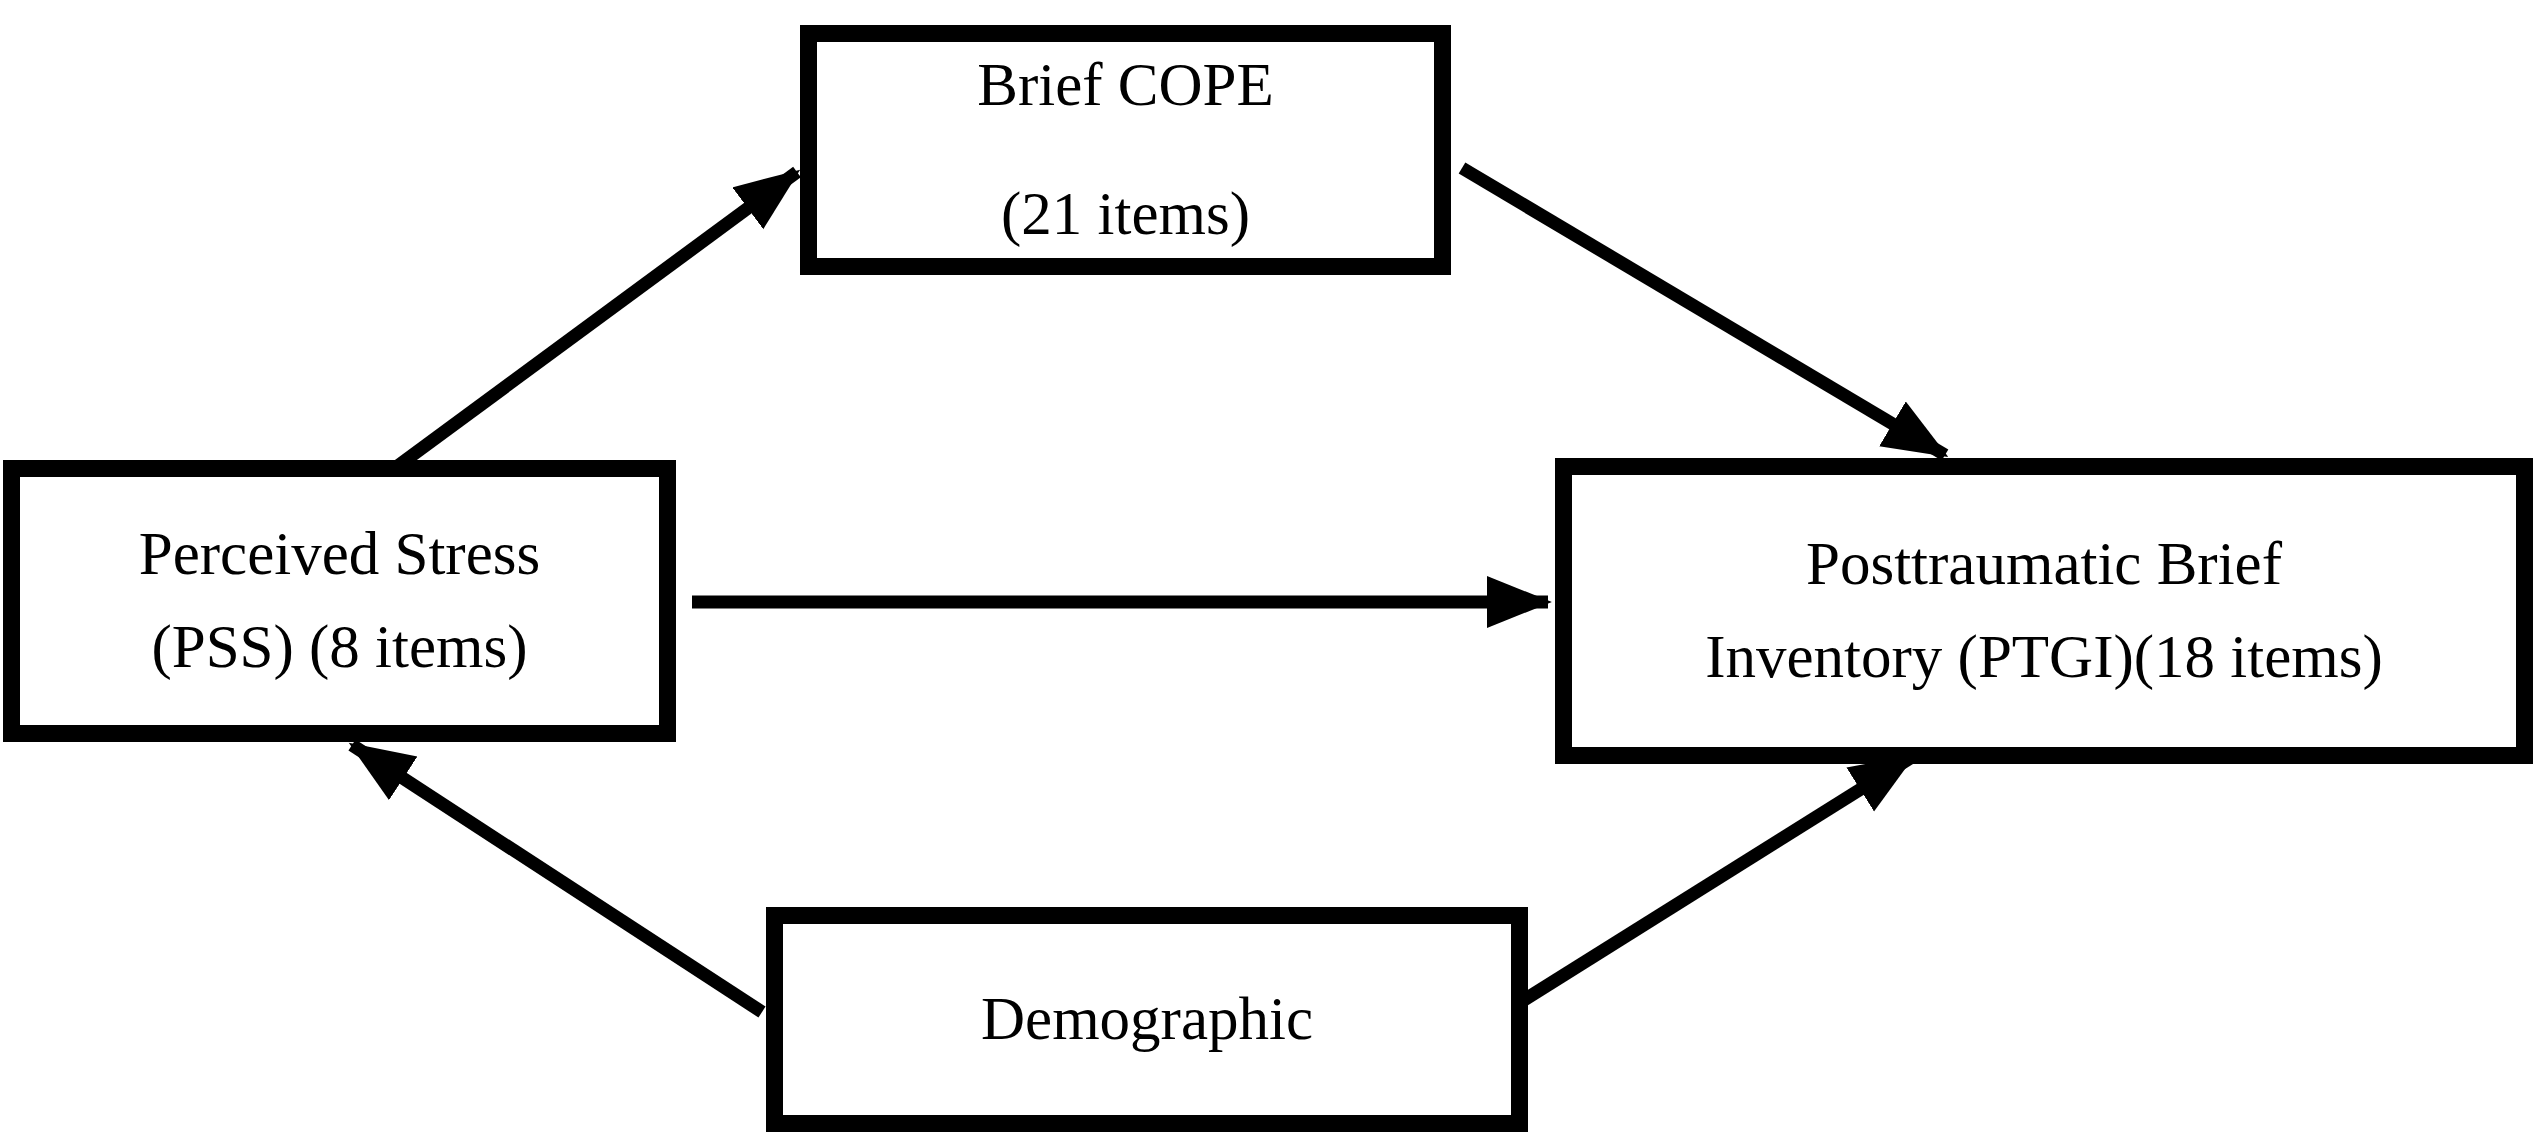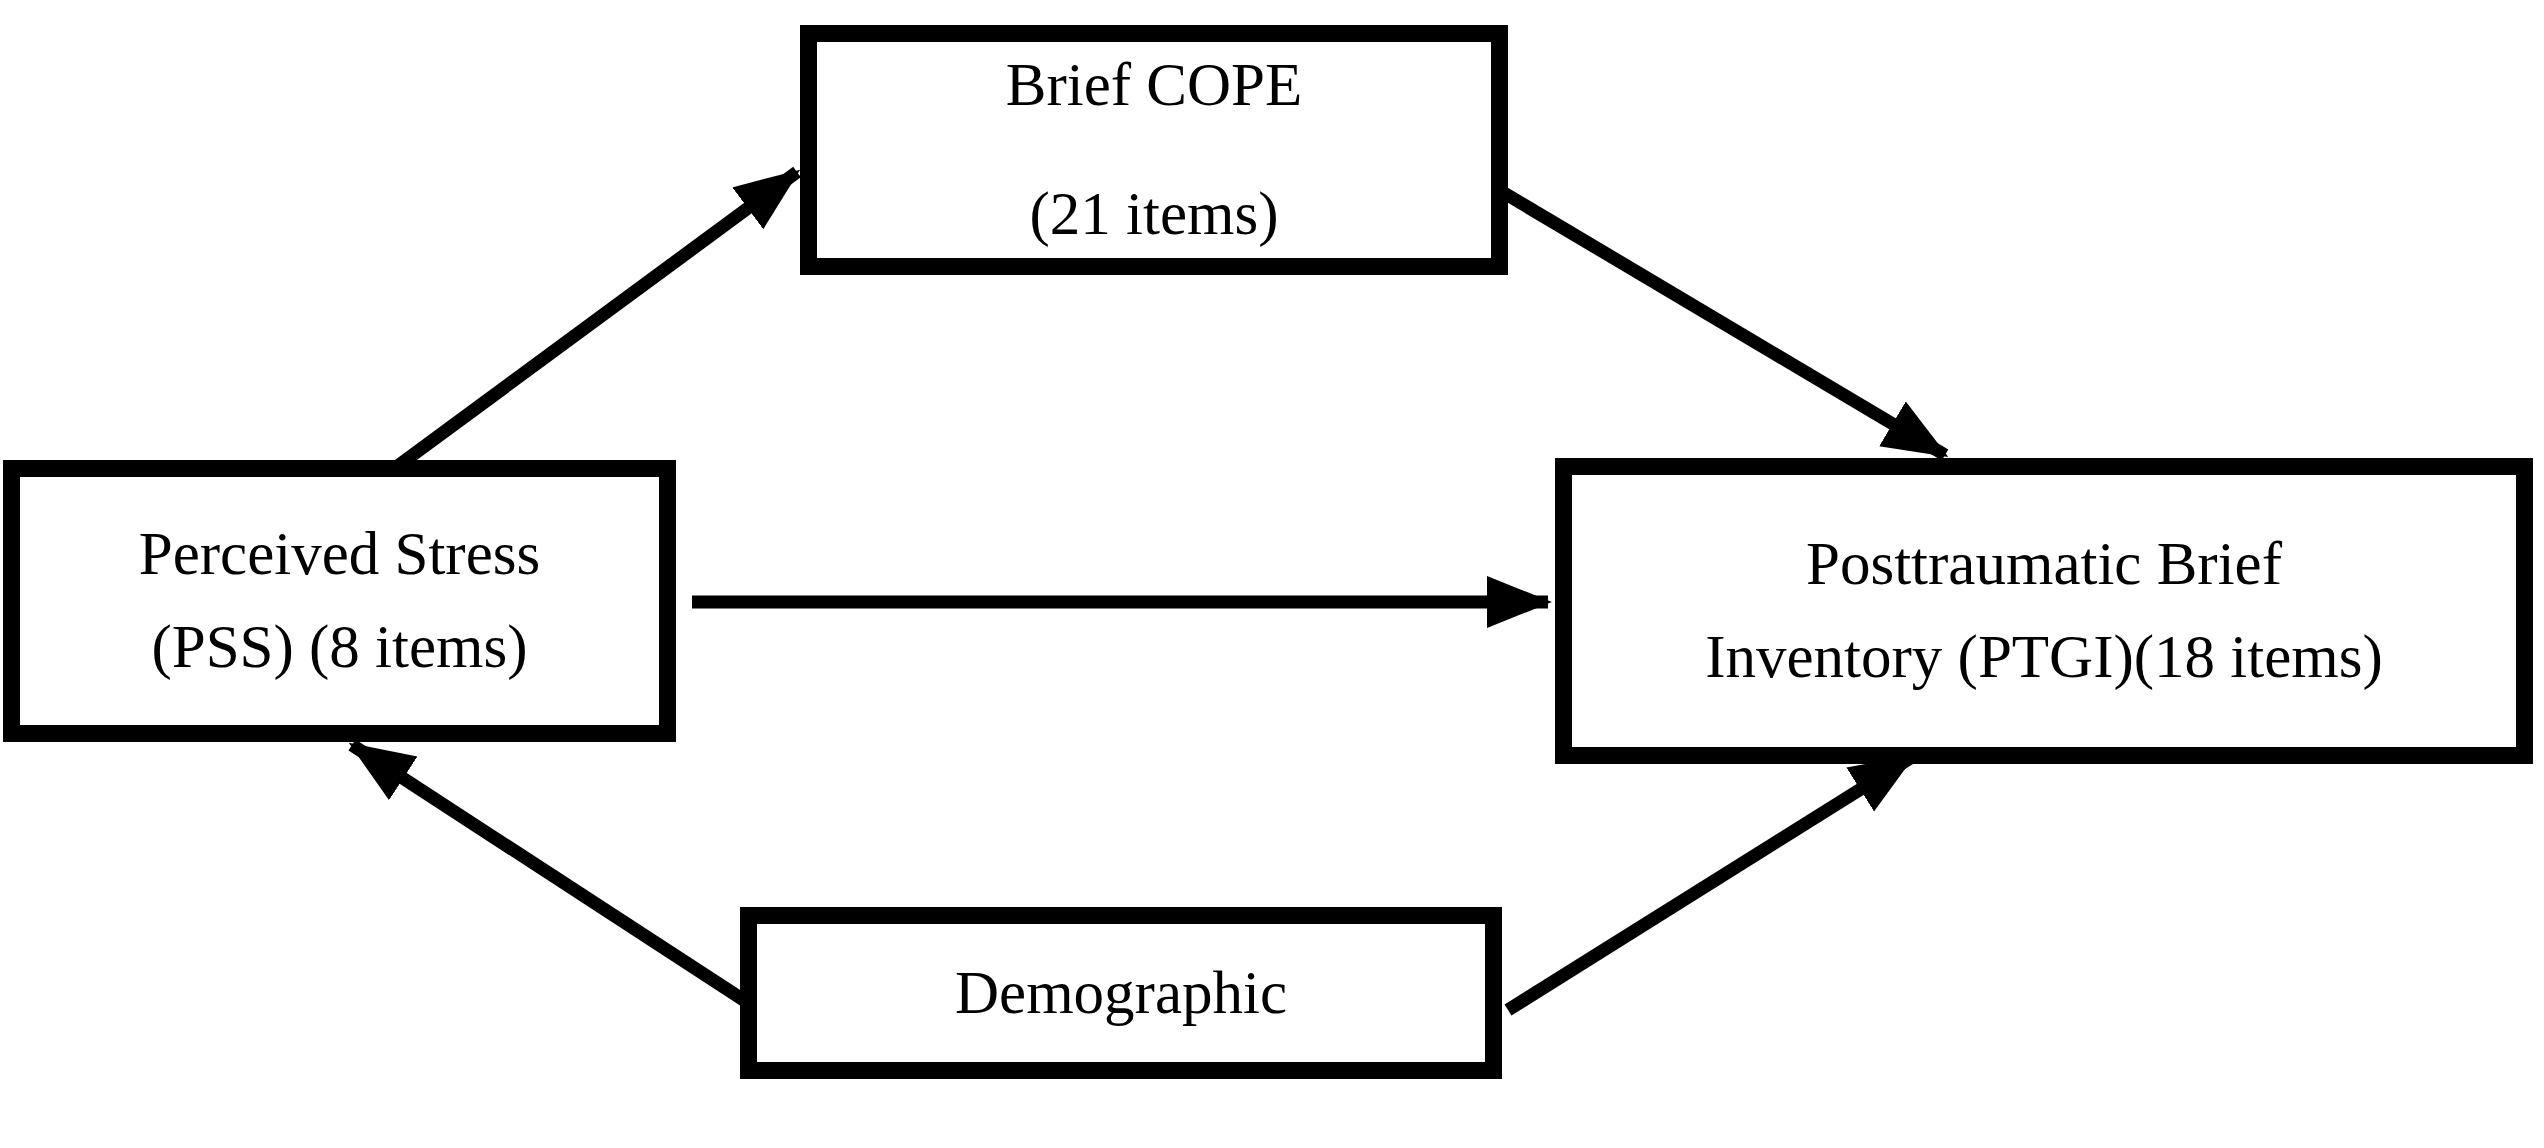--- a/index.html
+++ b/index.html
@@ -32,24 +32,24 @@
     display: flex;
     flex-direction: column;
     align-items: center;
     justify-content: center;
     text-align: center;
     font-size: 61px;
     line-height: 1.52;
     z-index: 2;
     white-space: nowrap;
   }
-  #node-cope  { left: 800px;  top: 25px;  width: 708px; height: 250px; gap: 36px; }
+  #node-cope  { left: 800px;  top: 25px;  width: 651px; height: 250px; gap: 36px; }
   #node-pss   { left: 3px;   top: 460px; width: 673px; height: 282px; }
   #node-ptgi  { left: 1555px; top: 458px; width: 978px; height: 306px; }
-  #node-demo  { left: 740px;  top: 907px; width: 762px; height: 172px; }
+  #node-demo  { left: 766px;  top: 907px; width: 762px; height: 225px; }
   .node-line { display: block; }
 </style>
 </head>
 <body>
 
 <div class="canvas">
 
   <svg class="arrow-layer" width="2544" height="1148" viewBox="0 0 2544 1148" xmlns="http://www.w3.org/2000/svg">
     <defs>
       <marker id="ah" markerWidth="6" markerHeight="5" refX="4.7" refY="2" orient="auto" markerUnits="strokeWidth">

